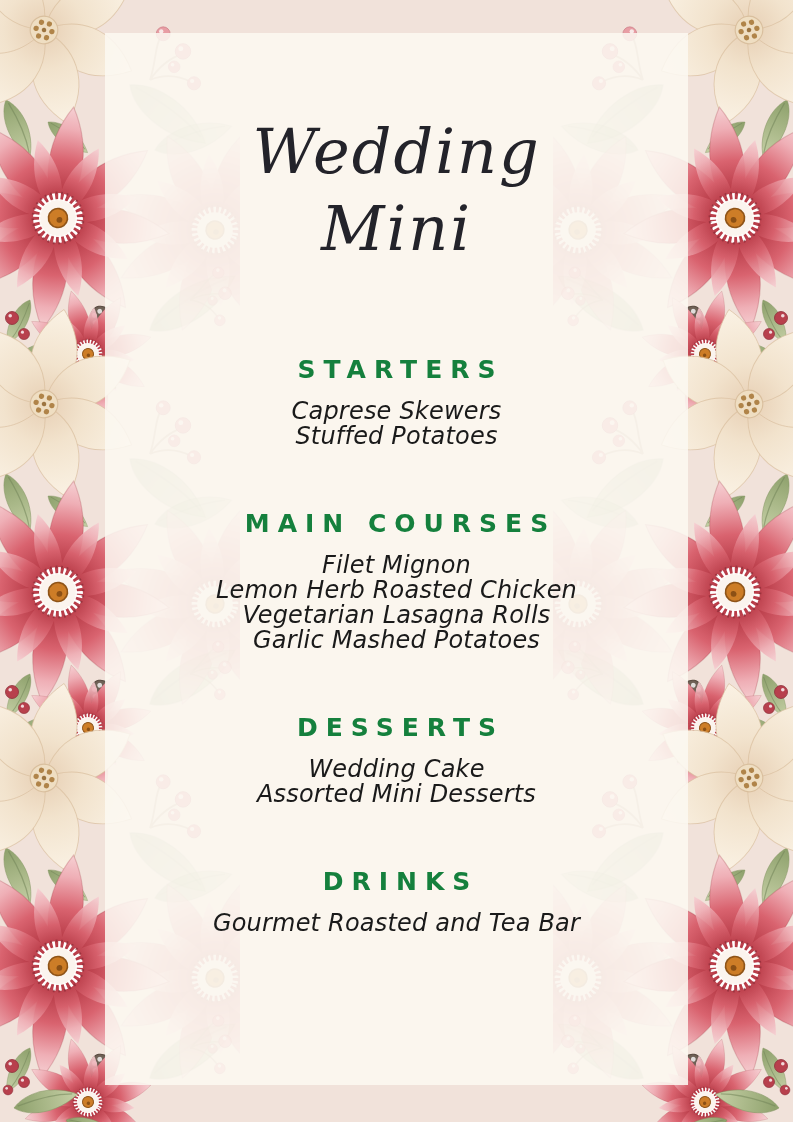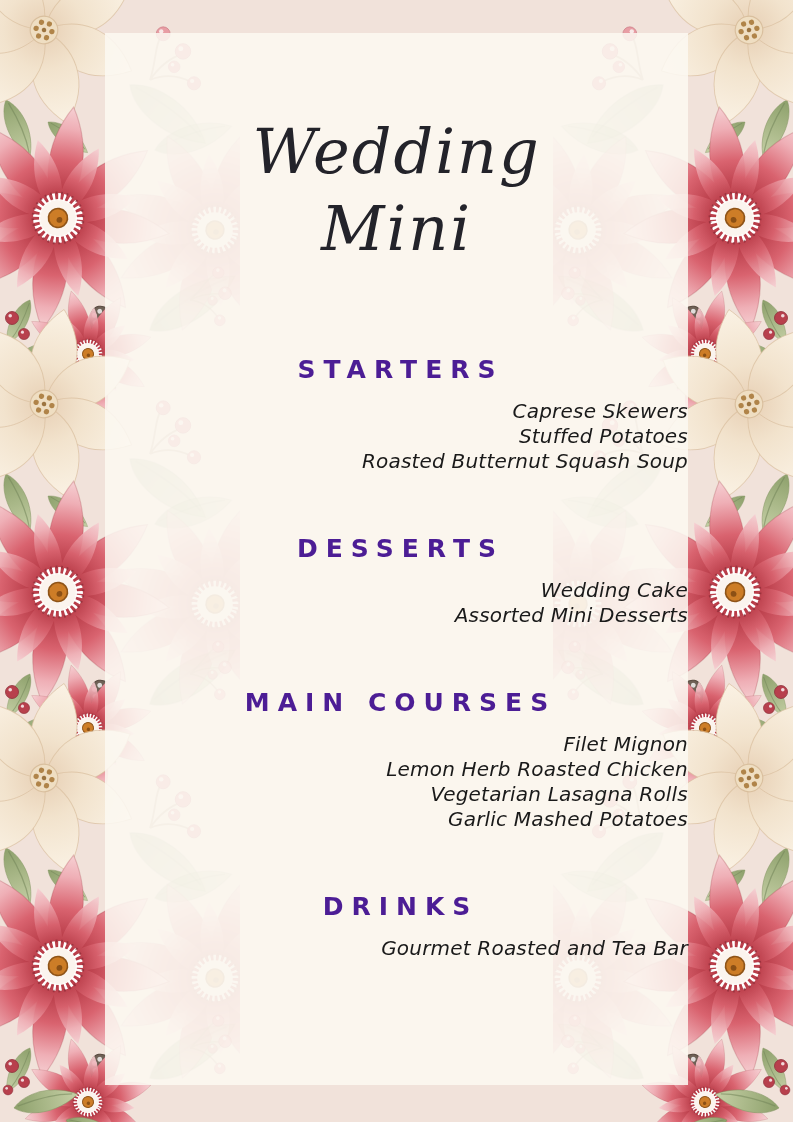--- a/index.html
+++ b/index.html
@@ -21,28 +21,27 @@
     font-family:"DejaVu Serif","Liberation Serif",serif;
     font-style:italic;font-weight:500;
     font-size:62px;line-height:77px;letter-spacing:2px;
     color:#23232a;
   }
   .title span{display:block;}
   .menu-section{margin-top:58px;}
   .menu-section:first-of-type{margin-top:86px;}
   .section-heading{
     margin:9px;font-size:25px;line-height:33px;font-weight:700;
-    letter-spacing:0.32em;padding-left:0.32em;color:#4c1d95;
+    letter-spacing:0.32em;padding-left:0.32em;color:#15803d;
   }
   .section-items{
     margin-top:13px;
     font-style:italic;font-weight:500;
-    font-size:20px;line-height:25px;letter-spacing:0.2px;
+    font-size:24px;line-height:25px;letter-spacing:0.2px;
     color:#1a1a1a;
-    text-align:right;
   }
   .defs-svg{position:absolute;width:0;height:0;}
 </style>
 </head>
 <body>
 
 <svg class="defs-svg" aria-hidden="true">
   <defs>
     <radialGradient id="gRed" gradientUnits="userSpaceOnUse" cx="0" cy="0" r="103">
       <stop offset="0" stop-color="#8f2531"></stop>
@@ -190,43 +189,42 @@
       <h1 class="title">
         <span>Wedding</span>
         <span>Mini</span>
       </h1>
       <div id="sections">
   <section class="menu-section">
     <h2 class="section-heading">STARTERS</h2>
     <div class="section-items">
               <div class="menu-item">Caprese Skewers</div>
               <div class="menu-item">Stuffed Potatoes</div>
-              <div class="menu-item">Roasted Butternut Squash Soup</div>
-            </div>
-  </section>
-
-  <section class="menu-section">
-    <h2 class="section-heading">DESSERTS</h2>
-    <div class="section-items">
-              <div class="menu-item">Wedding Cake</div>
-              <div class="menu-item">Assorted Mini Desserts</div>
             </div>
   </section>
 
   <section class="menu-section">
     <h2 class="section-heading">MAIN COURSES</h2>
     <div class="section-items">
               <div class="menu-item">Filet Mignon</div>
               <div class="menu-item">Lemon Herb Roasted Chicken</div>
               <div class="menu-item">Vegetarian Lasagna Rolls</div>
               <div class="menu-item">Garlic Mashed Potatoes</div>
             </div>
   </section>
 
   <section class="menu-section">
+    <h2 class="section-heading">DESSERTS</h2>
+    <div class="section-items">
+              <div class="menu-item">Wedding Cake</div>
+              <div class="menu-item">Assorted Mini Desserts</div>
+            </div>
+  </section>
+
+  <section class="menu-section">
     <h2 class="section-heading">DRINKS</h2>
     <div class="section-items">
               <div class="menu-item">Gourmet Roasted and Tea Bar</div>
             </div>
   </section>
 </div>
     </div>
   </div>
 
 </div>

